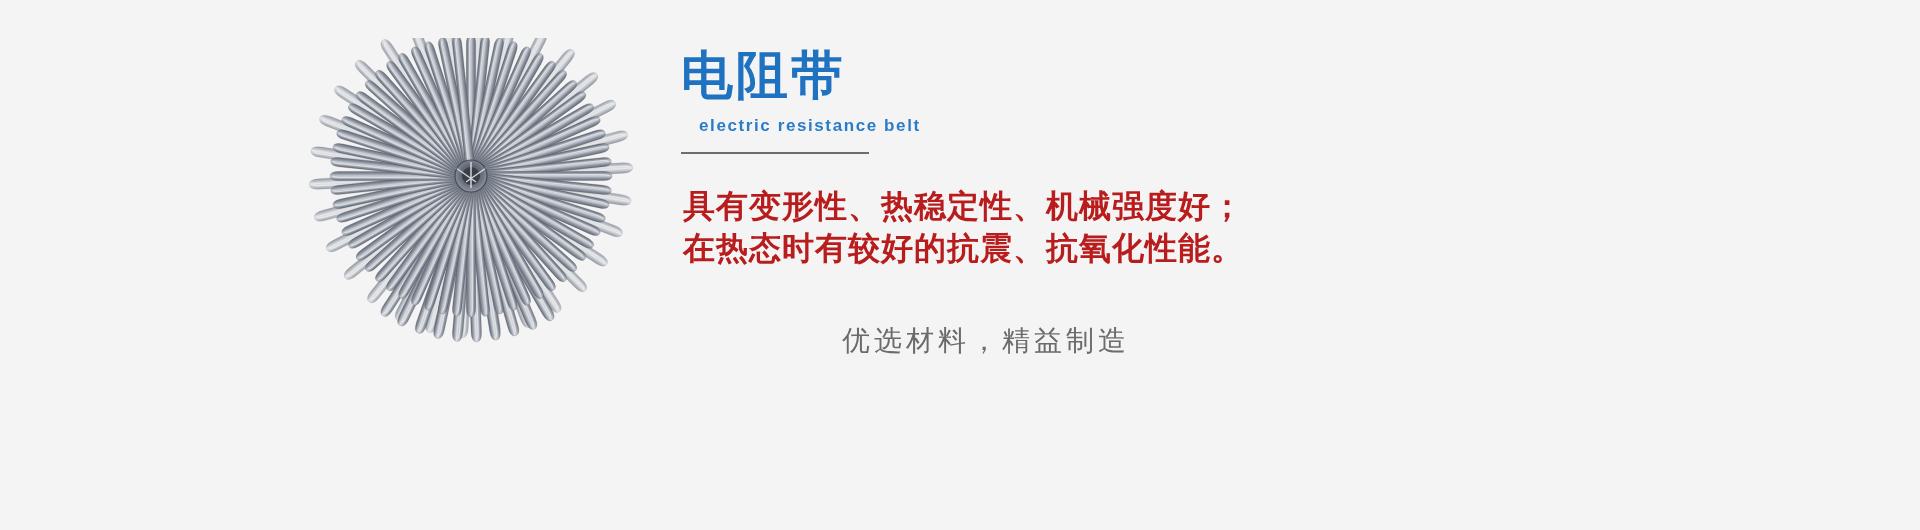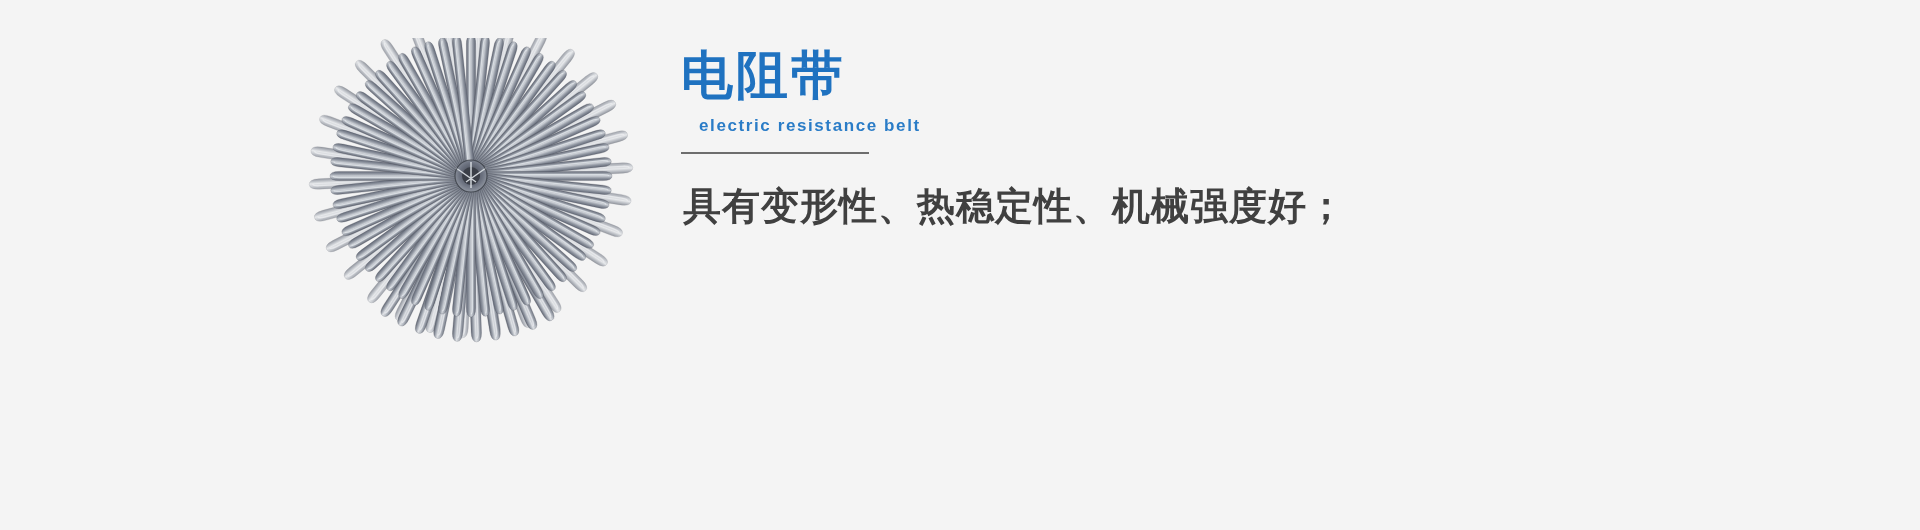--- a/index.html
+++ b/index.html
@@ -79,24 +79,24 @@
   }
 
   .desc {
     position: absolute;
     left: 2px;
     top: 185px;
     width: 620px;
   }
 
   .desc-line {
-    font-size: 38px;
+    font-size: 32px;
     line-height: 42px;
     font-weight: 700;
-    color: #404040;
+    color: #b91c1c;
     letter-spacing: 1px;
     white-space: nowrap;
   }
 
   .tagline {
     position: absolute;
     left: 95px;
     top: 322px;
     width: 420px;
     text-align: center;
@@ -479,19 +479,21 @@
   <div class="content">
 
     <div class="title-cn">电阻带</div>
 
     <div class="title-en">electric resistance belt</div>
 
     <div class="divider"></div>
 
     <div class="desc">
       <div class="desc-line">具有变形性、热稳定性、机械强度好；</div>
+      <div class="desc-line">在热态时有较好的抗震、抗氧化性能。</div>
     </div>
 
     <div class="tagline">
+      <div class="tagline-cn">优选材料，精益制造</div>
     </div>
 
   </div>
 </div>
 
 </body></html>

